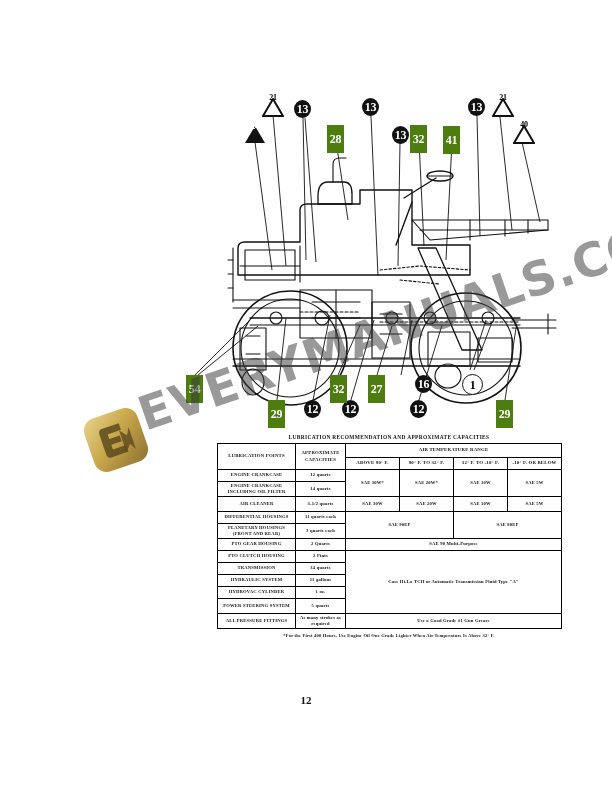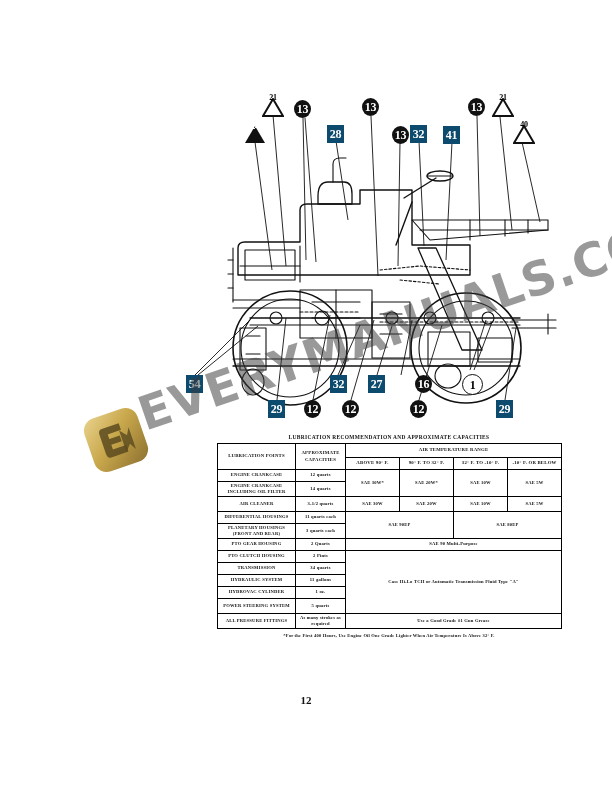--- a/index.html
+++ b/index.html
@@ -31,22 +31,22 @@
     font-family: "Liberation Serif", serif;
     font-weight: bold;
     color: #fff;
     text-align: center;
     line-height: 1;
     display: flex; align-items: center; justify-content: center;
     font-size: 12px;
     letter-spacing: -0.3px;
   }
   .callout.sq {
-    width: 17px; height: 18px;
-    background: #0c4a6e;
+    width: 17px; height: 28px;
+    background: #4d7c0f;
   }
   .callout.ci {
     width: 17px; height: 18px;
     background: #111;
     border-radius: 50%;
   }
   .callout.ci-open {
     width: 19px; height: 19px;
     background: #fff;
     border: 1.3px solid #111;

